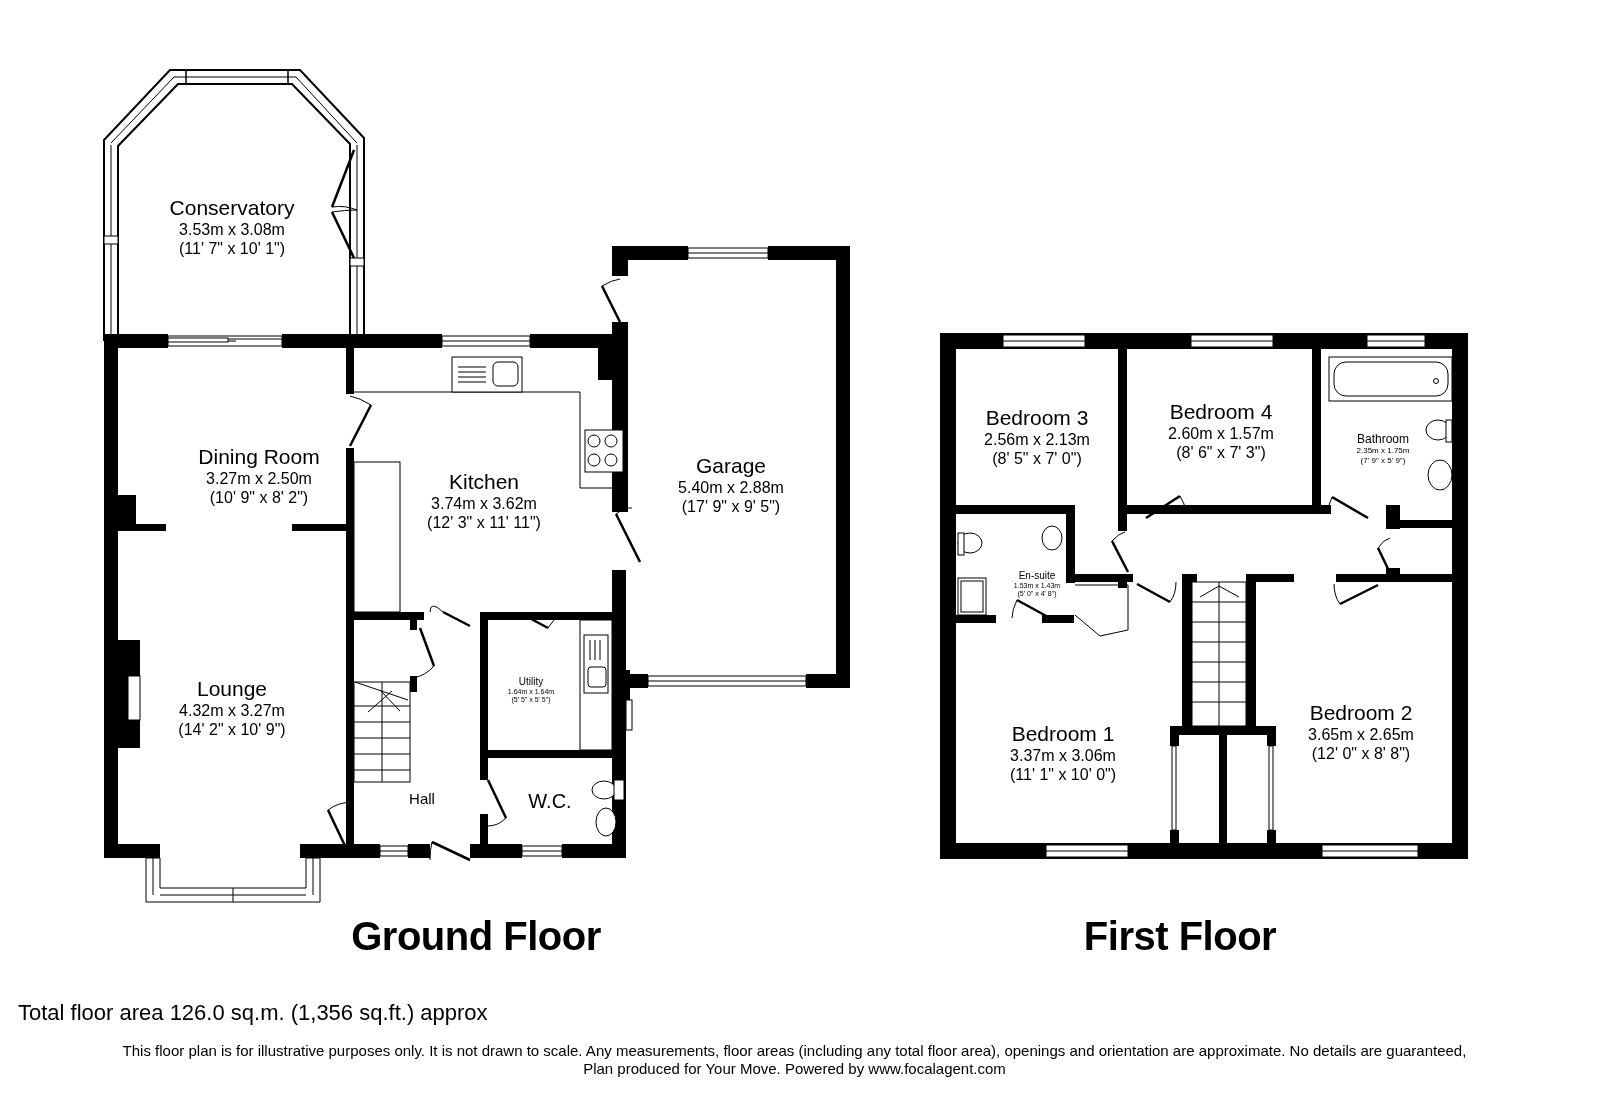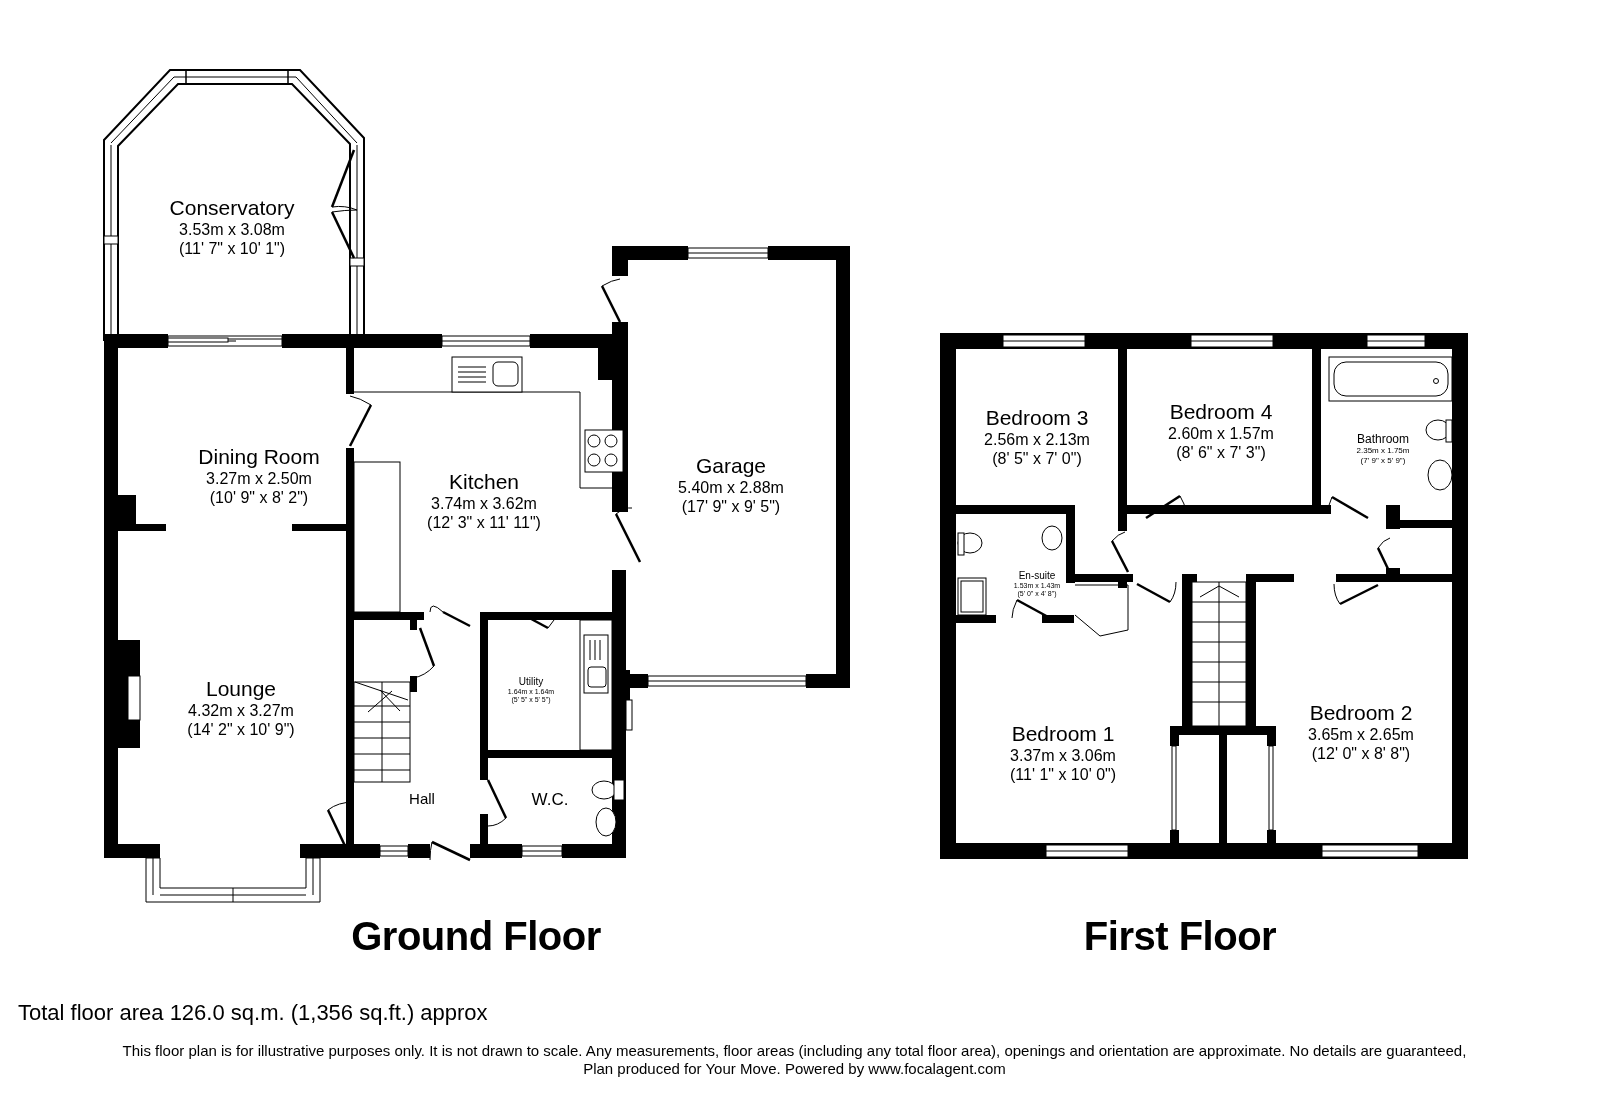--- a/index.html
+++ b/index.html
@@ -302,35 +302,35 @@
 <div class="room-label" style="left:484px; top:470px;">
   <span class="name">Kitchen</span>
   <span class="metric">3.74m x 3.62m</span>
   <span class="imperial">(12' 3" x 11' 11")</span>
 </div>
 <div class="room-label" style="left:731px; top:454px;">
   <span class="name">Garage</span>
   <span class="metric">5.40m x 2.88m</span>
   <span class="imperial">(17' 9" x 9' 5")</span>
 </div>
-<div class="room-label" style="left:232px; top:677px;margin-left:9px;">
+<div class="room-label" style="left:232px; top:677px;">
   <span class="name">Lounge</span>
   <span class="metric">4.32m x 3.27m</span>
   <span class="imperial">(14' 2" x 10' 9")</span>
 </div>
 <div class="room-label tiny" style="left:531px; top:676px;">
   <span class="name">Utility</span>
   <span class="metric">1.64m x 1.64m</span>
   <span class="imperial">(5' 5" x 5' 5")</span>
 </div>
 <div class="room-label small" style="left:422px; top:790px;">
   <span class="name" style="font-size:15px;">Hall</span>
 </div>
 <div class="room-label small" style="left:550px; top:790px;">
-  <span class="name" style="font-size:17px;">W.C.</span>
+  <span class="name" style="font-size:20px;">W.C.</span>
 </div>
 
 <div class="room-label" style="left:1037px; top:406px;">
   <span class="name">Bedroom 3</span>
   <span class="metric">2.56m x 2.13m</span>
   <span class="imperial">(8' 5" x 7' 0")</span>
 </div>
 <div class="room-label" style="left:1221px; top:400px;">
   <span class="name">Bedroom 4</span>
   <span class="metric">2.60m x 1.57m</span>

